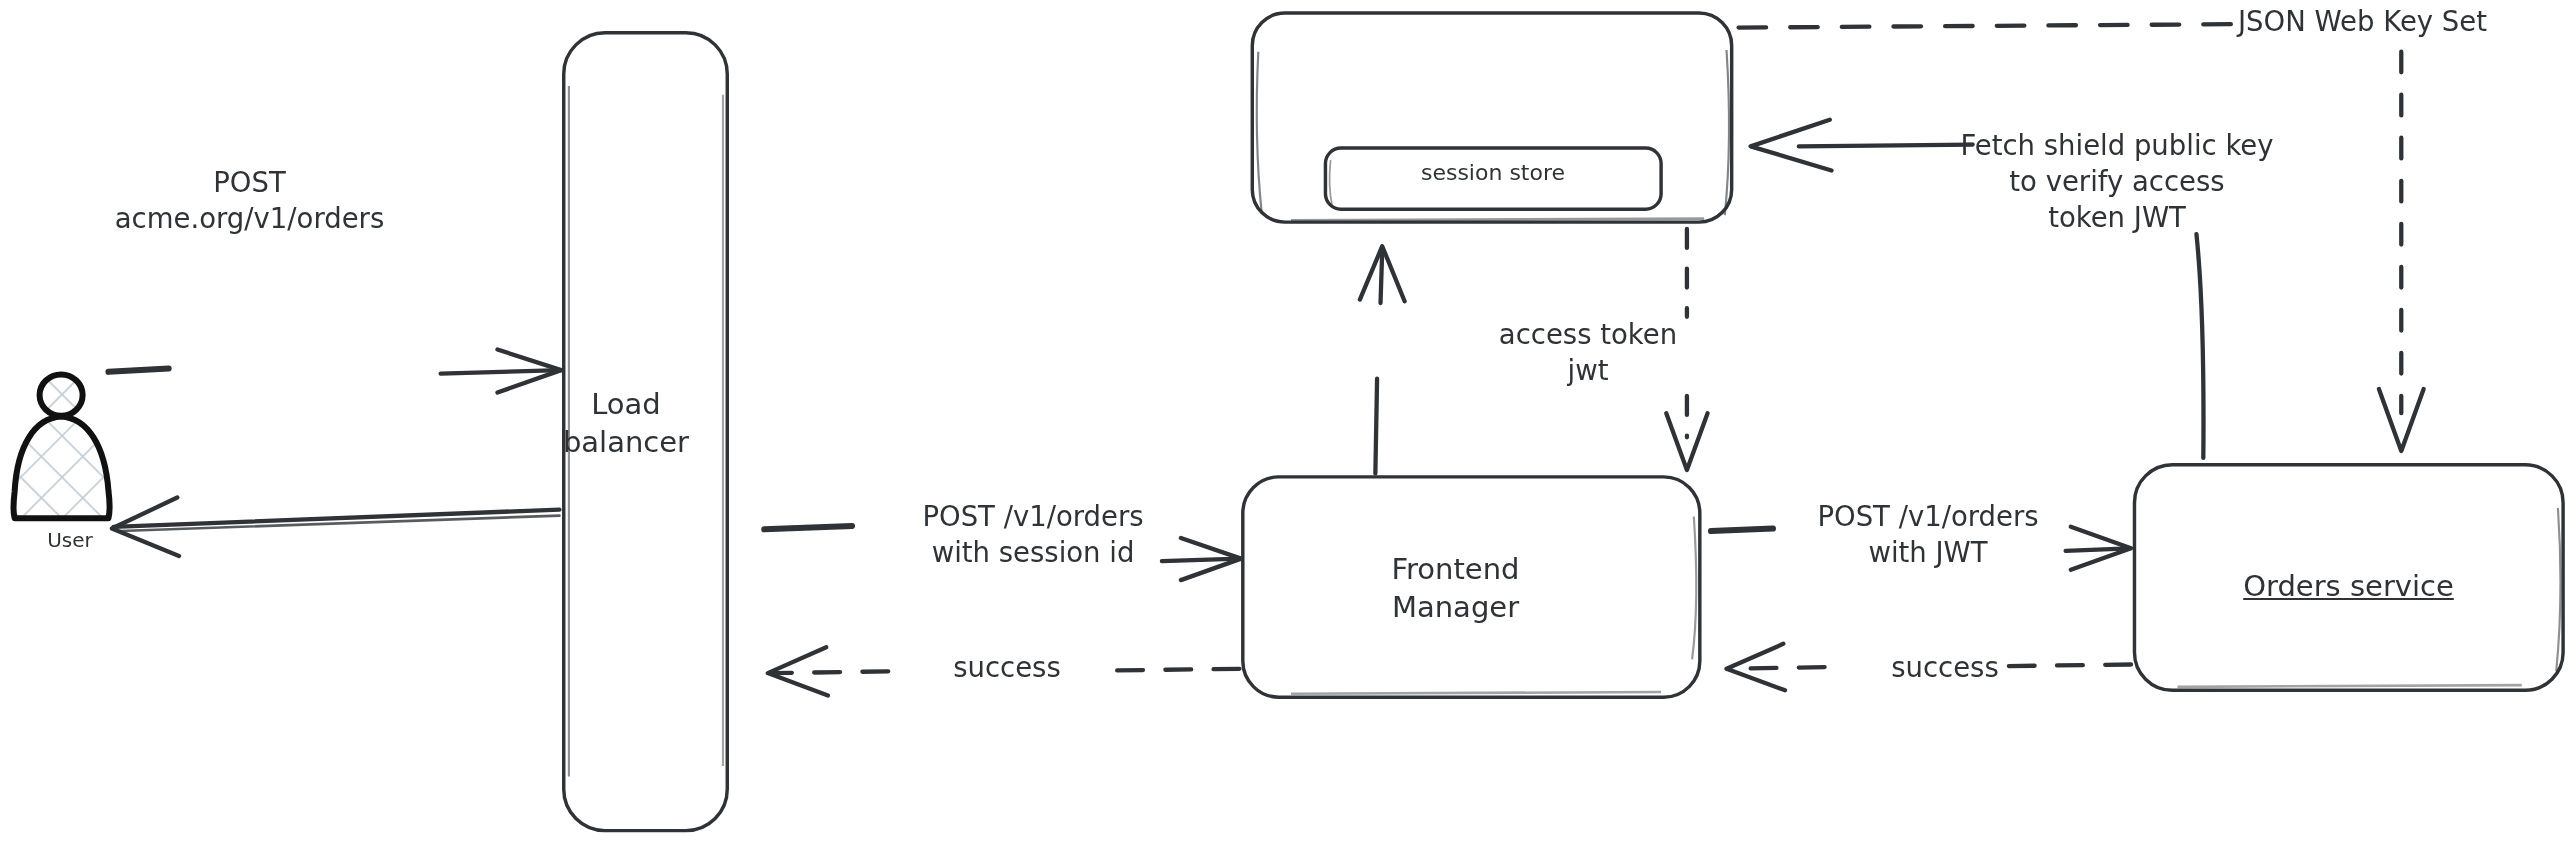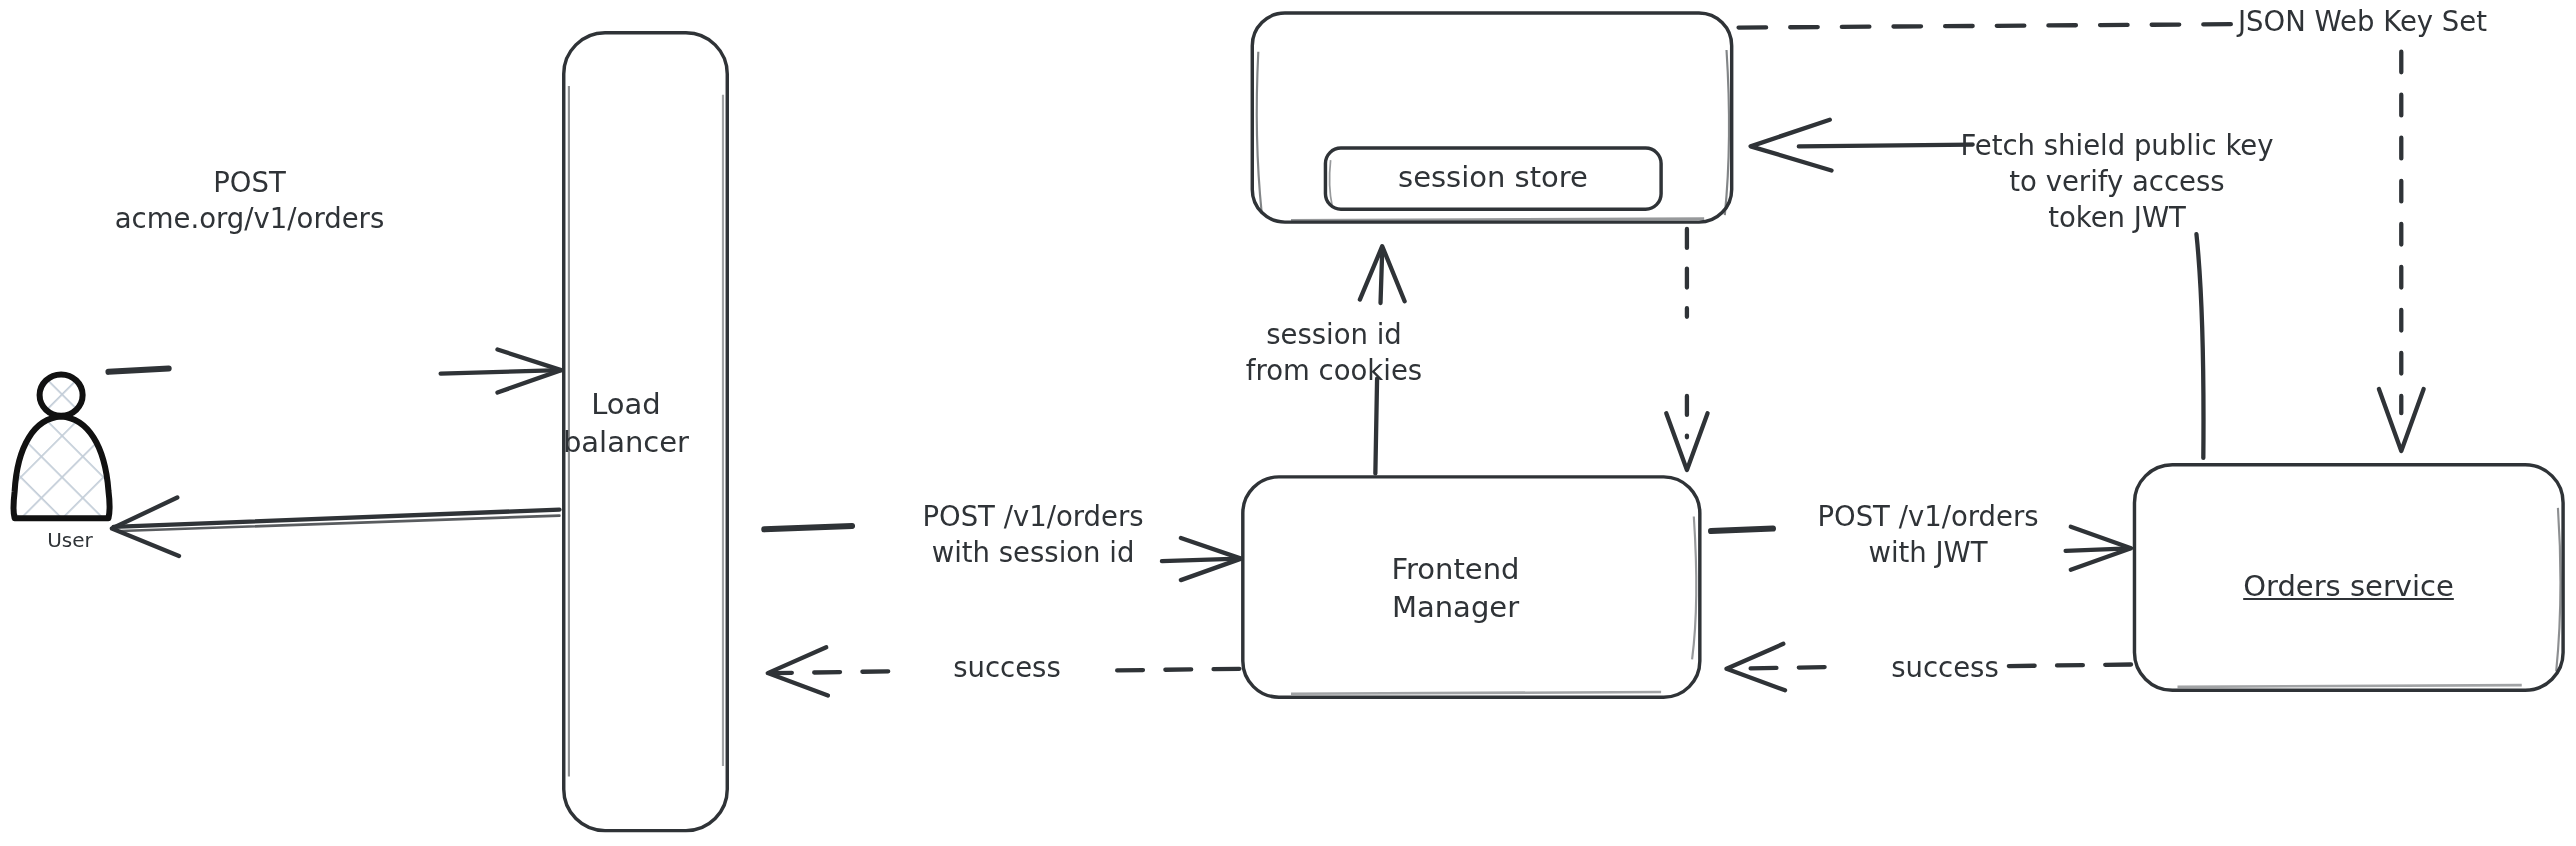--- a/index.html
+++ b/index.html
@@ -17,21 +17,21 @@
     text-align:center;
     line-height:1.30;
     white-space:pre-line;
     pointer-events:none;
     -webkit-font-smoothing:antialiased;
   }
   .node-label{font-size:29px;}
   .edge-label{font-size:27.5px;}
   .n-load{left:544px;top:386px;width:164px;}
   .n-frontier{left:1252px;top:82px;width:479px;}
-  .n-sessionstore{left:1325px;top:159px;width:336px;font-size:29px;}
+  .n-sessionstore{left:1325px;top:159px;width:336px;font-size:22px;}
   .n-frontend{left:1243px;top:551px;width:425px;}
   .n-orders{left:2134px;top:568px;width:429px;text-decoration:underline;}
   .n-user{left:10px;top:527px;width:120px;font-size:20px;}
 
   .e-post-url{left:69px;top:165px;width:361px;}
   .e-post-session{left:835px;top:499px;width:396px;}
   .e-success-1{left:895px;top:650px;width:224px;}
   .e-post-jwt{left:1756px;top:499px;width:344px;}
   .e-success-2{left:1833px;top:650px;width:224px;}
   .e-session-id{left:1205px;top:317px;width:258px;}
@@ -159,21 +159,21 @@
   <div class="node-label n-orders">Orders service</div>
 
   <div class="edge-label e-post-url">POST
 acme.org/v1/orders</div>
   <div class="edge-label e-post-session">POST /v1/orders
 with session id</div>
   <div class="edge-label e-success-1">success</div>
   <div class="edge-label e-post-jwt">POST /v1/orders
 with JWT</div>
   <div class="edge-label e-success-2">success</div>
-  <div class="edge-label e-session-id">session id
-from cookies</div>
+  <div class="edge-label e-access-token">access token
+jwt</div>
   <div class="edge-label e-fetch-key">Fetch shield public key
 to verify access
 token JWT</div>
   <div class="edge-label e-jwks">JSON Web Key Set</div>
 
 </div>
 
 
 </body></html>

